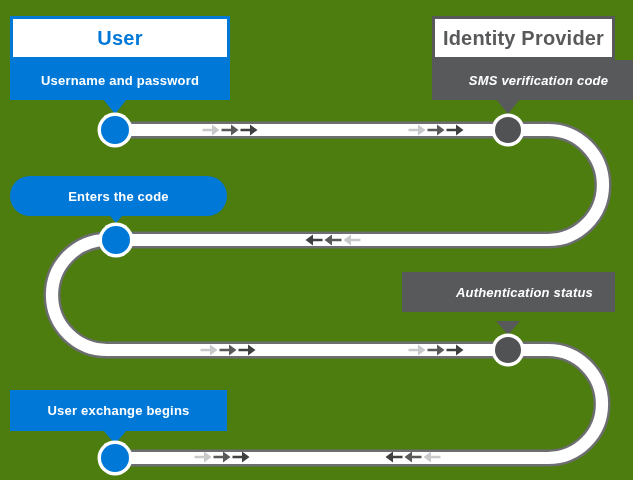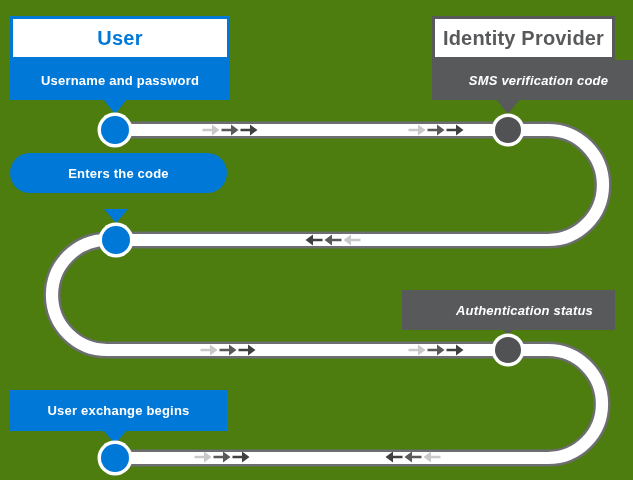--- a/index.html
+++ b/index.html
@@ -121,25 +121,25 @@
 
   <div class="actor-box" style="left:402px;top:16px;width:213px;padding-left:30px;">
     <div class="actor-header gray">
       <span>Identity Provider</span>
     </div>
     <div class="callout gray" style="position:static;width:213px;height:40px;">
       <span>SMS verification code</span>
     </div>
   </div>
 
-  <div class="callout blue" style="left:10px;top:153px;width:217px;height:40px;border-radius:20px;">
+  <div class="callout blue" style="left:10px;top:176px;width:217px;height:40px;border-radius:20px;">
     <span>Enters the code</span>
   </div>
 
-  <div class="callout gray" style="left:402px;top:290px;width:213px;height:40px;padding-left:32px;">
+  <div class="callout gray" style="left:402px;top:272px;width:213px;height:40px;padding-left:32px;">
     <span>Authentication status</span>
   </div>
 
   <div class="callout blue" style="left:10px;top:390px;width:217px;height:41px;">
     <span>User exchange begins</span>
   </div>
 
 </div>
 
 </body></html>

